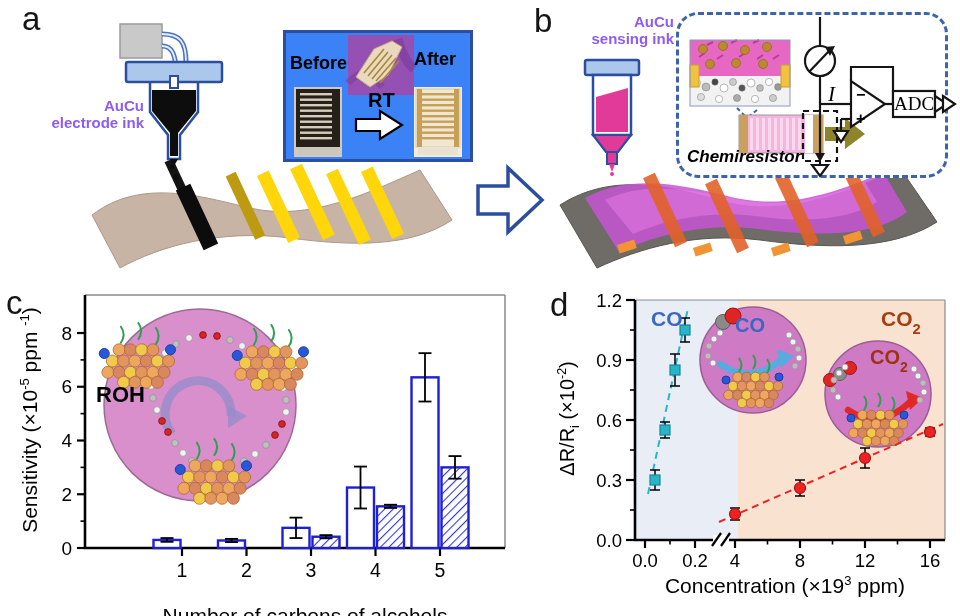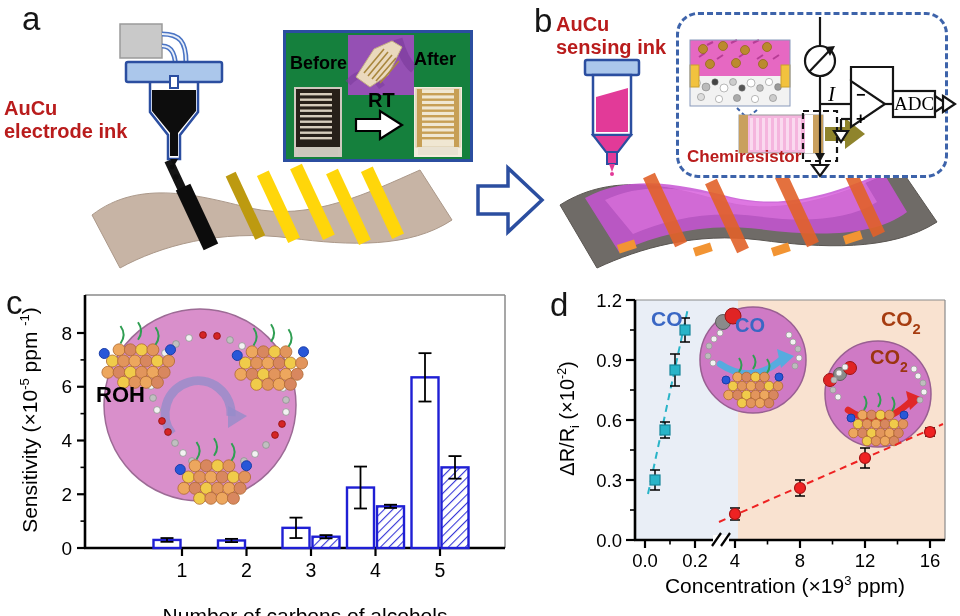--- a/index.html
+++ b/index.html
@@ -1,24 +1,24 @@
 <!DOCTYPE html>
 <html><head>
 <meta charset="utf-8">
 <style>
   html,body{margin:0;padding:0;background:#fff;}
   #stage{position:relative;width:960px;height:616px;background:#fff;overflow:hidden;
          font-family:"Liberation Sans",sans-serif;color:#111;border-bottom:2px solid #111;}
   .abs{position:absolute;}
   .panel-tag{font-size:33px;color:#151515;line-height:1;}
-  .ink-label{font-weight:bold;font-size:20px;line-height:1.15;text-align:left;white-space:pre-line;color:#b91c1c;}
-  .inset-a{border:3px solid #2b4ea0;background:#15803d;box-sizing:border-box;}
+  .ink-label{font-weight:bold;font-size:15px;line-height:1.15;text-align:right;white-space:pre-line;color:#8b5cf6;}
+  .inset-a{border:3px solid #2b4ea0;background:#3b82f6;box-sizing:border-box;}
   .inset-a-label{font-weight:bold;font-size:18px;color:#000;}
   .inset-b{border:3px dashed #3d63aa;border-radius:22px;background:#fff;box-sizing:border-box;}
-  .chemi-label{font-weight:bold;font-size:17px;color:#b91c1c;}
+  .chemi-label{font-weight:bold;font-size:17px;color:#000000;font-style:italic;}
   .axis-label{font-size:21px;color:#000;text-align:center;}
   .vlabel{transform:rotate(-90deg);}
   .sup{font-size:62%;vertical-align:super;line-height:0;}
   .sub{font-size:62%;vertical-align:sub;line-height:0;}
   svg{display:block;}
   svg text{font-family:"Liberation Sans",sans-serif;}
   .serif{font-family:"Liberation Serif",serif;}
 </style>
 </head>
 <body>

